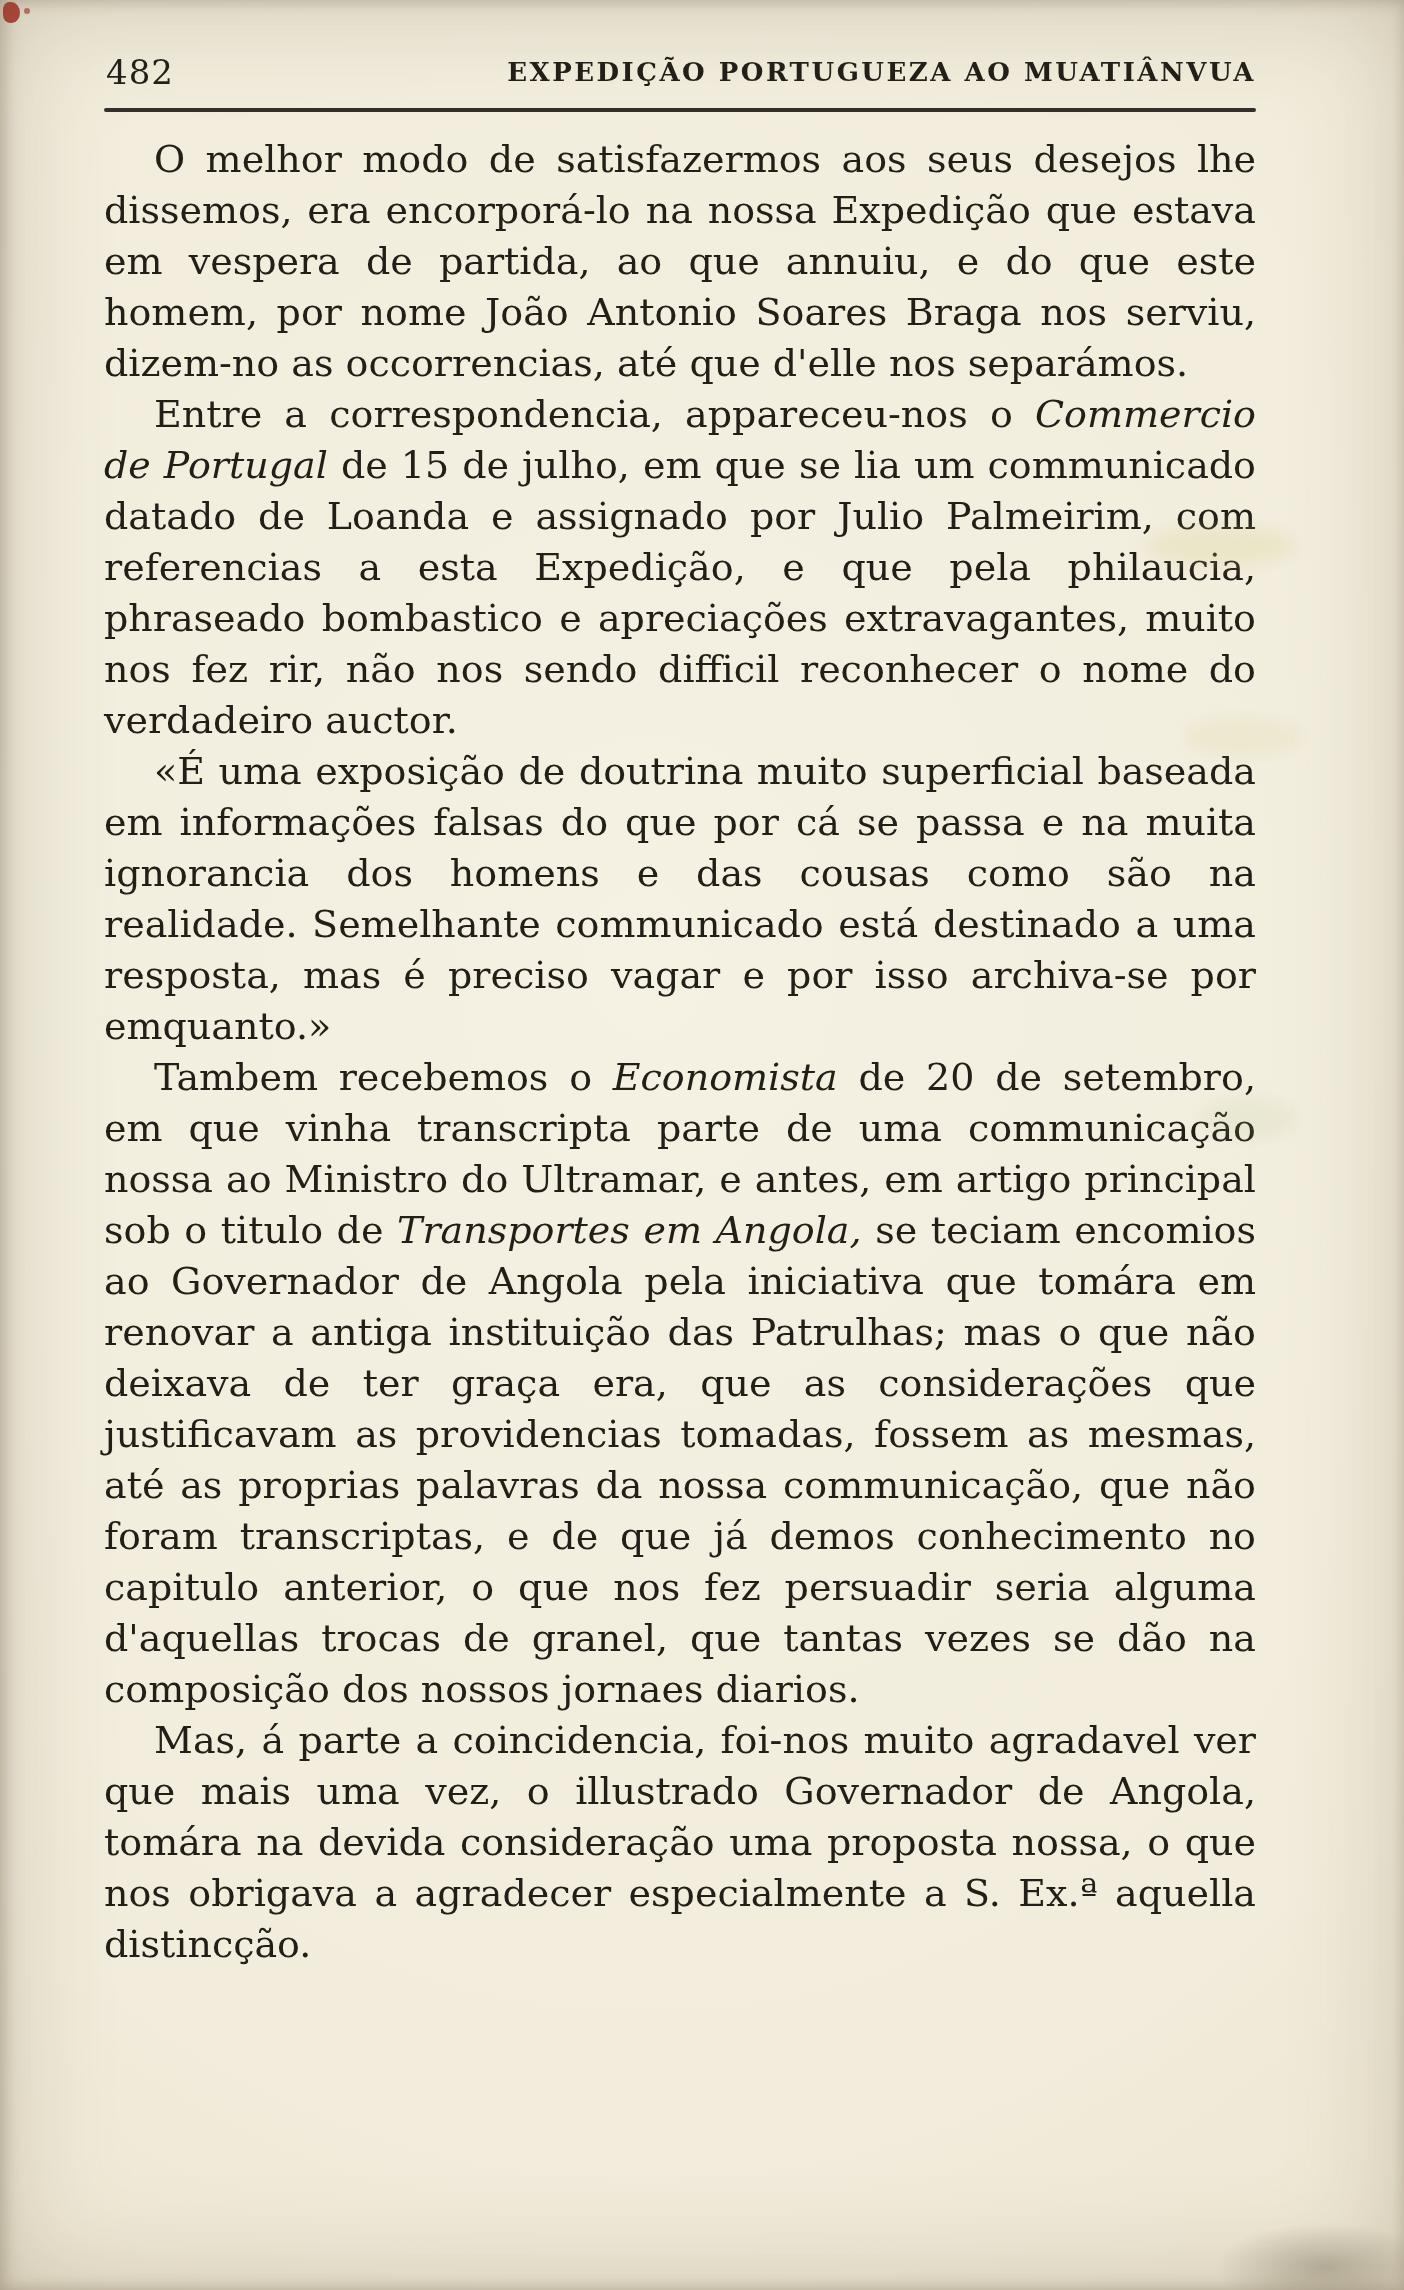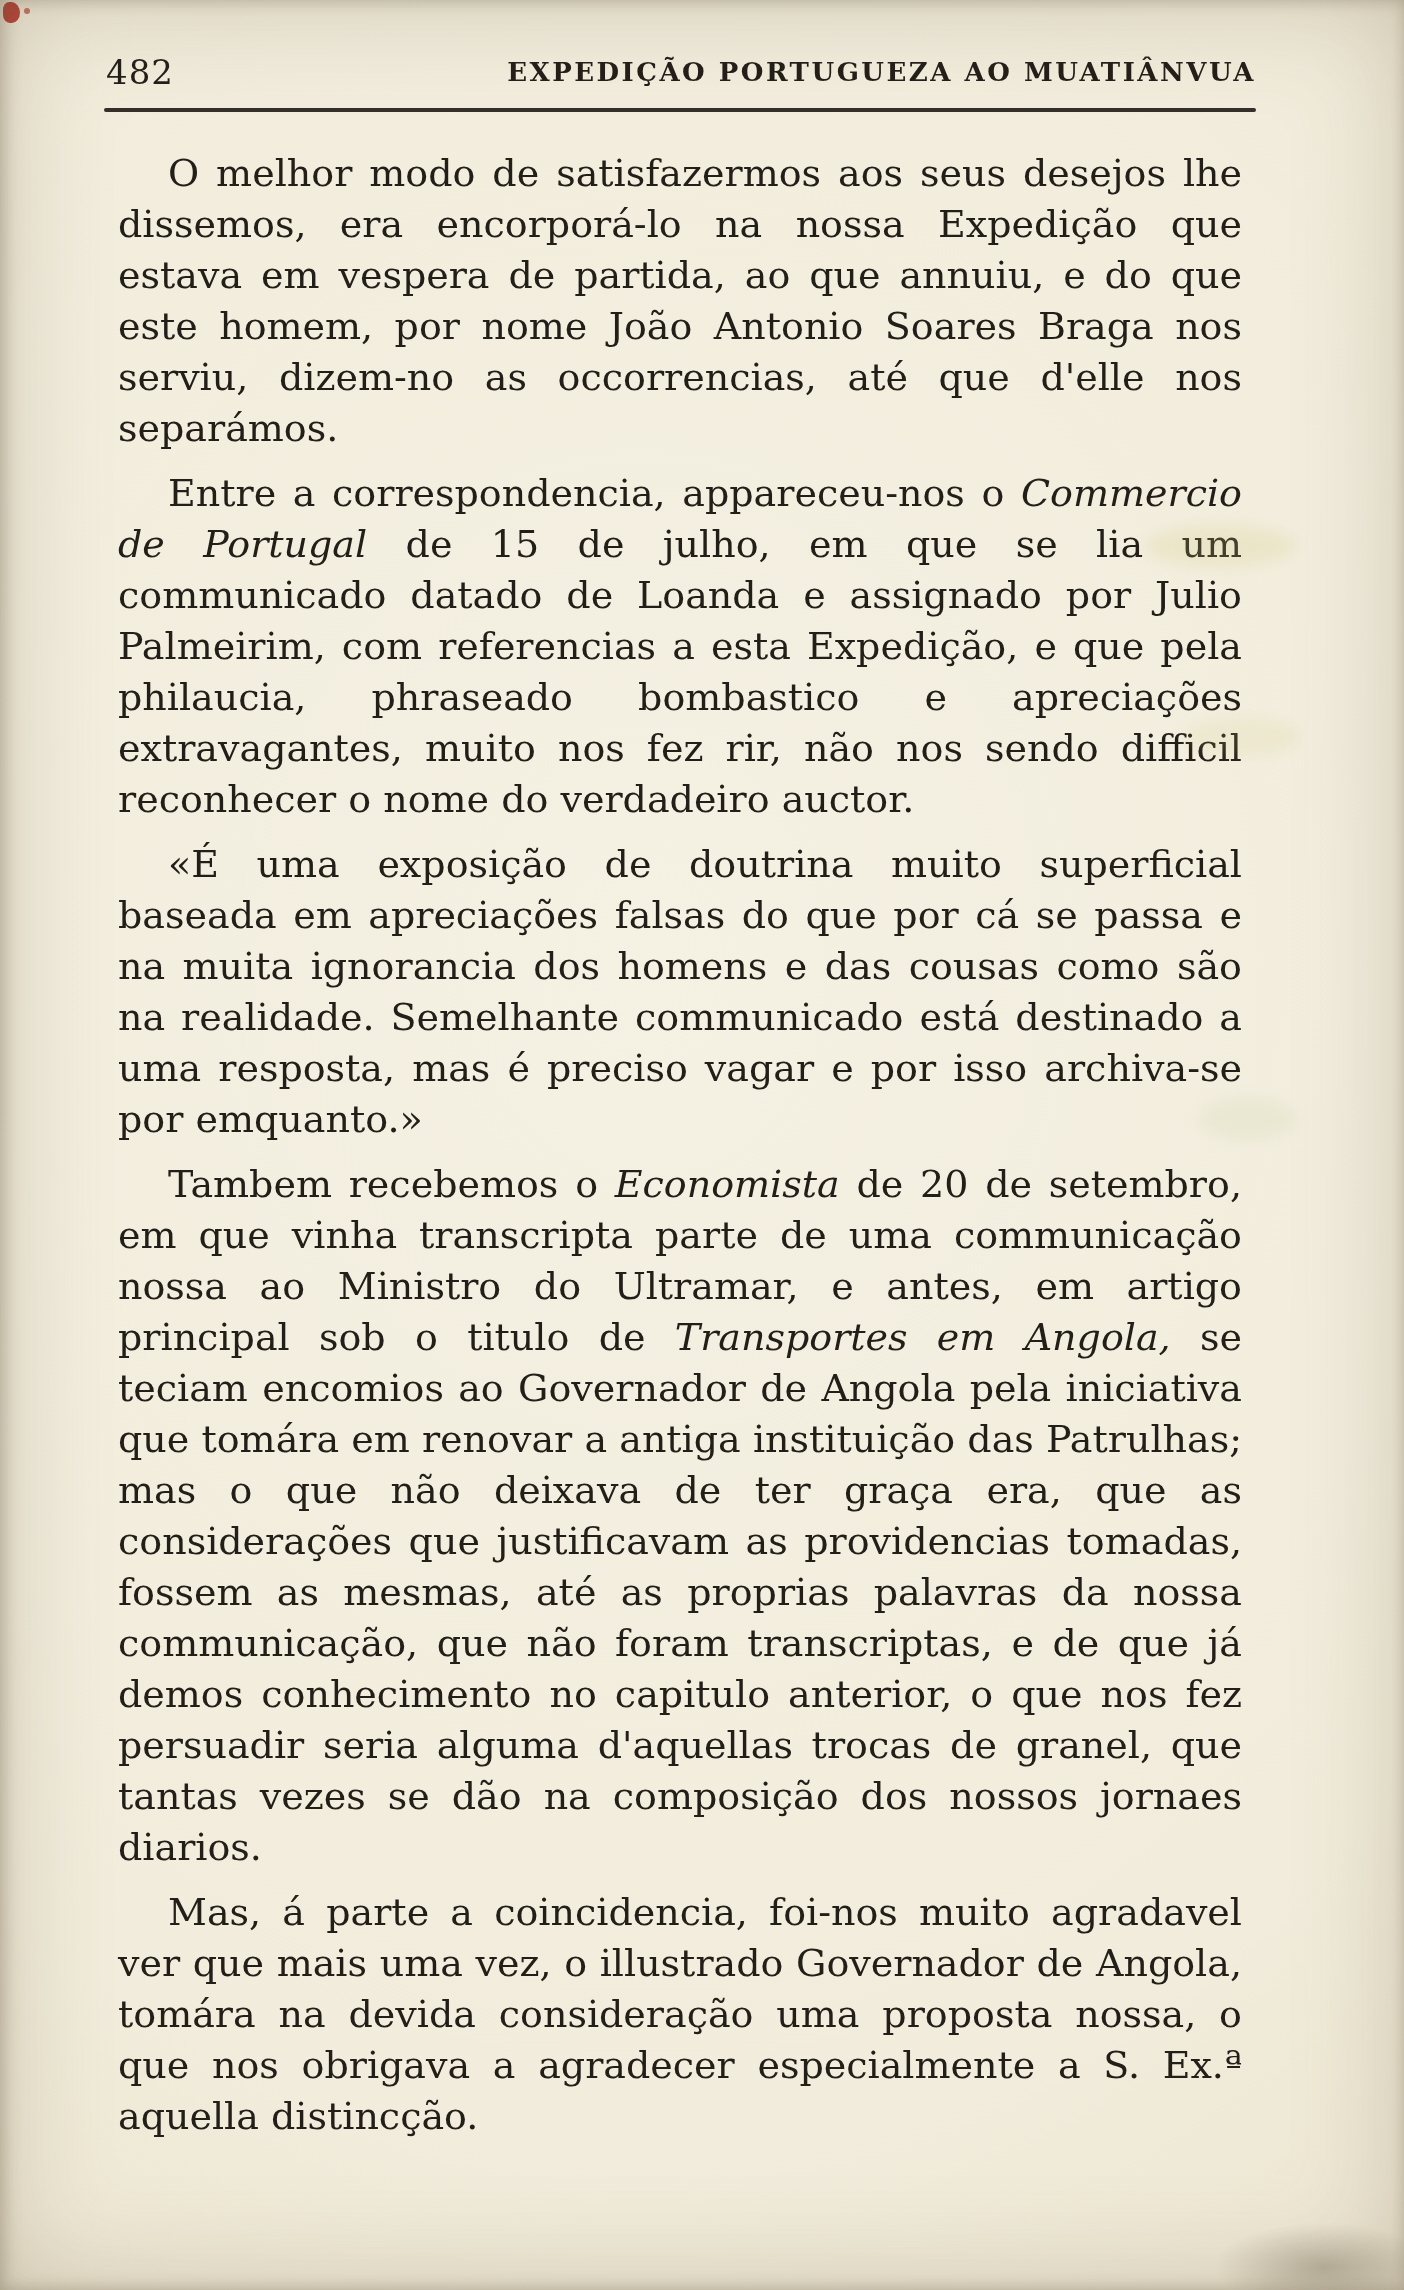--- a/index.html
+++ b/index.html
@@ -93,21 +93,21 @@
   .page-body {
     position: absolute;
     top: 134px;
     left: 104px;
     width: 1152px;
     font-size: 38px;
     line-height: 51px;
     text-align: justify;
   }
   .para {
-    margin: 14px;
+    margin: 0;
     text-indent: 50px;
   }
   .para em {
     font-style: italic;
   }
 
   
   .smudge {
     position: absolute;
     border-radius: 50%;
@@ -139,21 +139,21 @@
   <header class="page-header">
     <span class="page-number">482</span>
     <span class="running-title">EXPEDIÇÃO PORTUGUEZA AO MUATIÂNVUA</span>
   </header>
 
   <div class="header-rule"></div>
 
   <main class="page-body">
       <p class="para"><span>O melhor modo de satisfazermos aos seus desejos lhe dissemos, era encorporá-lo na nossa Expedição que estava em vespera de partida, ao que annuiu, e do que este homem, por nome João Antonio Soares Braga nos serviu, dizem-no as occorrencias, até que d'elle nos separámos.</span></p>
       <p class="para"><span>Entre a correspondencia, appareceu-nos o </span><em>Commercio de Portugal</em><span> de 15 de julho, em que se lia um communicado datado de Loanda e assignado por Julio Palmeirim, com referencias a esta Expedição, e que pela philaucia, phraseado bombastico e apreciações extravagantes, muito nos fez rir, não nos sendo difficil reconhecer o nome do verdadeiro auctor.</span></p>
-      <p class="para"><span>«É uma exposição de doutrina muito superficial baseada em apreciações falsas do que por cá se passa e na muita ignorancia dos homens e das cousas como são na realidade. Semelhante communicado está destinado a uma resposta, mas é preciso vagar e por isso archiva-se por emquanto.»</span></p>
+      <p class="para"><span>«É uma exposição de doutrina muito superficial baseada em informações falsas do que por cá se passa e na muita ignorancia dos homens e das cousas como são na realidade. Semelhante communicado está destinado a uma resposta, mas é preciso vagar e por isso archiva-se por emquanto.»</span></p>
       <p class="para"><span>Tambem recebemos o </span><em>Economista</em><span> de 20 de setembro, em que vinha transcripta parte de uma communicação nossa ao Ministro do Ultramar, e antes, em artigo principal sob o titulo de </span><em>Transportes em Angola,</em><span> se teciam encomios ao Governador de Angola pela iniciativa que tomára em renovar a antiga instituição das Patrulhas; mas o que não deixava de ter graça era, que as considerações que justificavam as providencias tomadas, fossem as mesmas, até as proprias palavras da nossa communicação, que não foram transcriptas, e de que já demos conhecimento no capitulo anterior, o que nos fez persuadir seria alguma d'aquellas trocas de granel, que tantas vezes se dão na composição dos nossos jornaes diarios.</span></p>
       <p class="para"><span>Mas, á parte a coincidencia, foi-nos muito agradavel ver que mais uma vez, o illustrado Governador de Angola, tomára na devida consideração uma proposta nossa, o que nos obrigava a agradecer especialmente a S. Ex.ª aquella distincção.</span></p>
     </main>
 
   <div class="smudge smudge-1"></div>
   <div class="smudge smudge-2"></div>
   <div class="smudge smudge-3"></div>
   <div class="bottom-corner-shadow"></div>
 
 </div>

